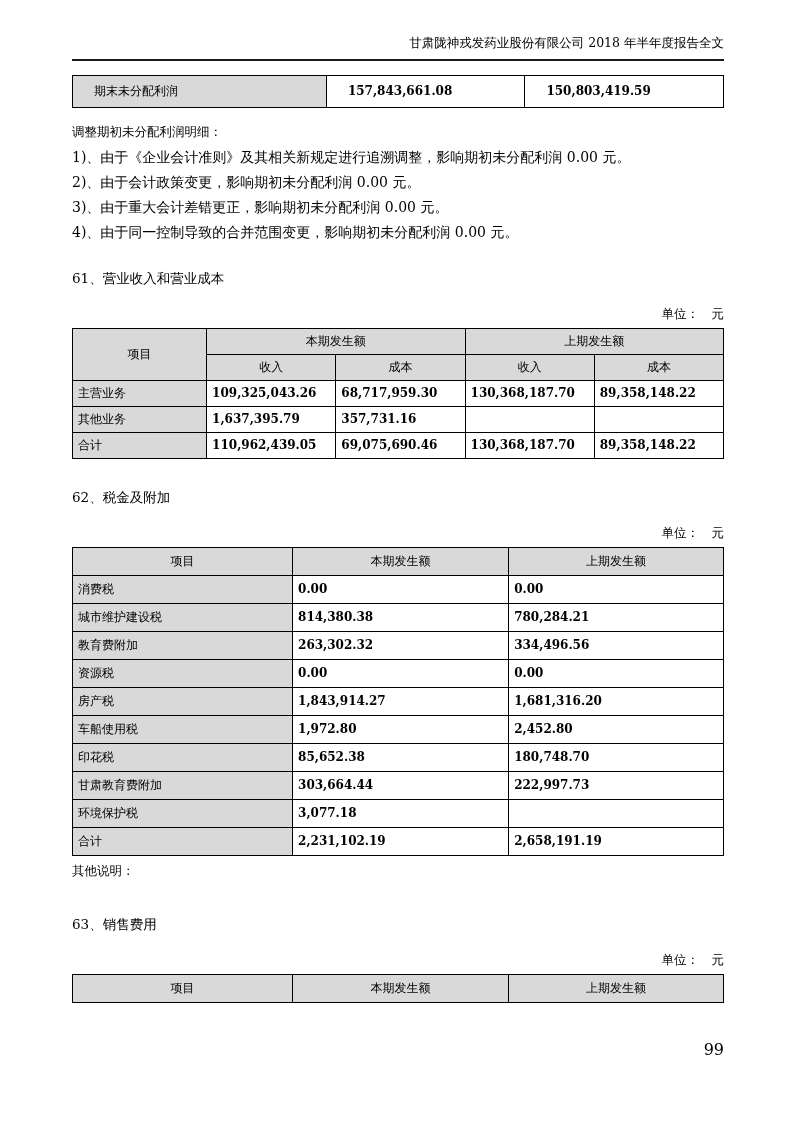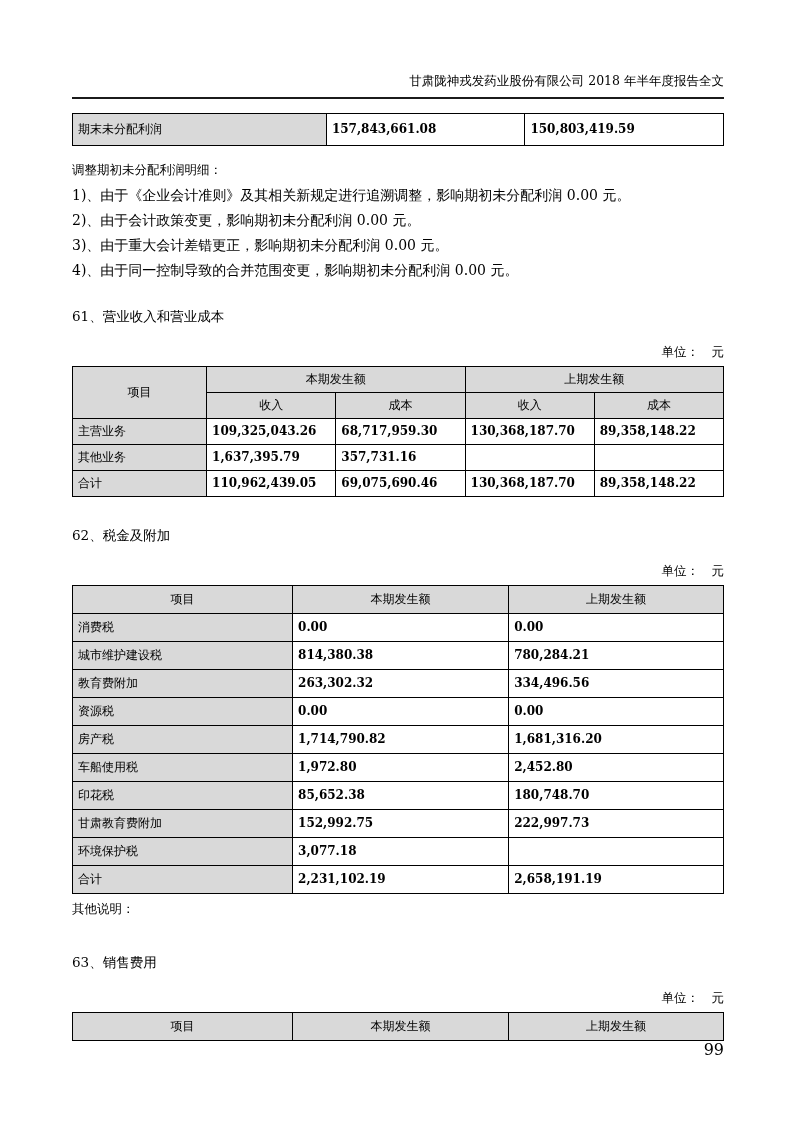--- a/index.html
+++ b/index.html
@@ -7,21 +7,21 @@
   body {
     width: 793px; height: 1122px;
     position: relative;
     font-family: "DejaVu Serif", "Liberation Serif", serif;
     color: #000;
     overflow: hidden;
   }
   .content { padding: 0 69px 0 72px; }
 
   .doc-header {
-    padding-top: 72px;
+    padding-top: 34px;
     text-align: right;
     font-size: 12.5px;
     line-height: 18px;
   }
   .header-rule {
     margin-top: 7px;
     border-bottom: 2px solid #1b1b1b;
   }
 
   table {
@@ -42,21 +42,21 @@
     background: #d9d9d9;
     text-align: center;
   }
   .label {
     background: #d9d9d9;
     text-align: left;
   }
   .num { text-align: left; font-weight: bold; }
 
   .top-table { margin-top: 14px; }
-  .top-table td { padding: 8px 5px; }
+  .top-table td { padding: 8px 21px; }
 
   .para { font-size: 12.5px; line-height: 16px; margin-top: 16px; }
   .adj-item { font-size: 14px; line-height: 15px; margin-top: 10px; }
 
   .section-heading {
     font-size: 13.5px;
     font-weight: normal;
     margin-top: 30px;
   }
   .mt-lg { margin-top: 36px; }
@@ -185,36 +185,36 @@
       <td class="num">263,302.32</td>
       <td class="num">334,496.56</td>
     </tr>
     <tr>
       <td class="label">资源税</td>
       <td class="num">0.00</td>
       <td class="num">0.00</td>
     </tr>
     <tr>
       <td class="label">房产税</td>
-      <td class="num">1,714,790.82</td>
+      <td class="num">1,843,914.27</td>
       <td class="num">1,681,316.20</td>
     </tr>
     <tr>
       <td class="label">车船使用税</td>
       <td class="num">1,972.80</td>
       <td class="num">2,452.80</td>
     </tr>
     <tr>
       <td class="label">印花税</td>
       <td class="num">85,652.38</td>
       <td class="num">180,748.70</td>
     </tr>
     <tr>
       <td class="label">甘肃教育费附加</td>
-      <td class="num">152,992.75</td>
+      <td class="num">303,664.44</td>
       <td class="num">222,997.73</td>
     </tr>
     <tr>
       <td class="label">环境保护税</td>
       <td class="num">3,077.18</td>
       <td class="num"></td>
     </tr>
     <tr>
       <td class="label">合计</td>
       <td class="num">2,231,102.19</td>

